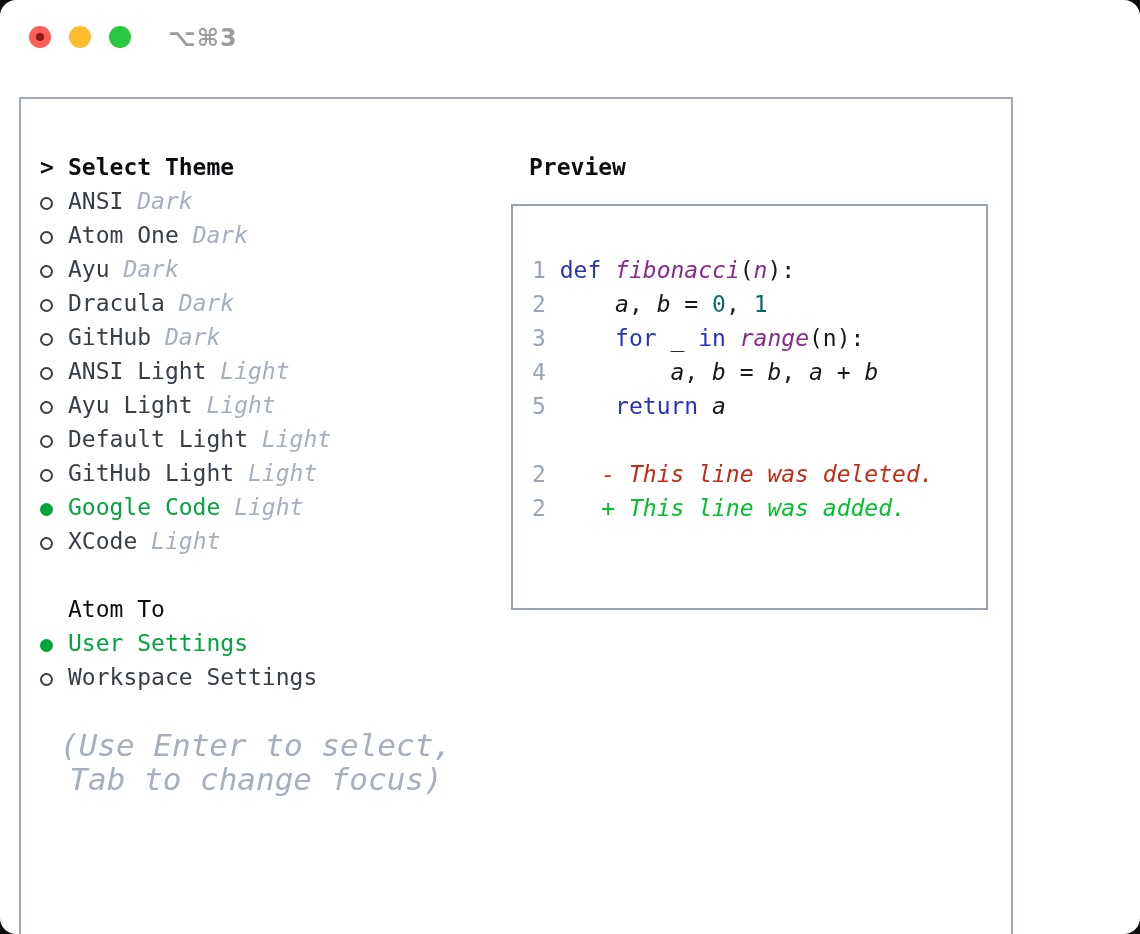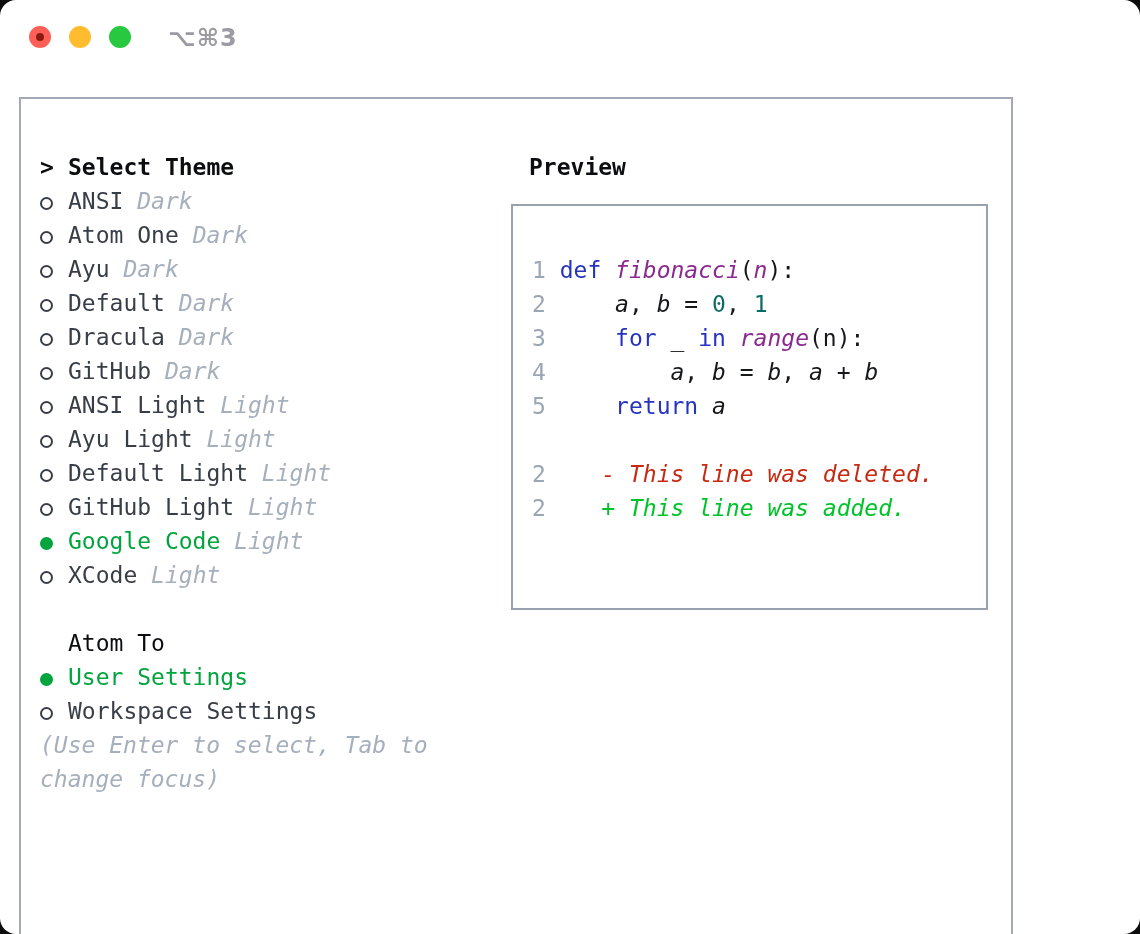--- a/index.html
+++ b/index.html
@@ -45,23 +45,24 @@
   .list-header{font-weight:bold;color:var(--ink-strong);}
   .list-header .prompt{display:inline-block;width:28px;}
   .item{color:var(--ink);cursor:default;}
   .bullet{display:inline-block;width:28px;vertical-align:baseline;}
   .circle{display:inline-block;width:13px;height:13px;border:2px solid var(--ink);border-radius:50%;vertical-align:-1px;}
   .item.selected .circle{background:var(--accent-green);border-color:var(--accent-green);}
   .item.selected .name{color:var(--accent-green);}
   .variant{font-style:italic;color:var(--muted);margin-left:1ch;}
   .apply-header{color:var(--ink-strong);padding-left:28px;}
   .help{
-    font-size:23px;line-height:34px;
+    margin-top:34px;
+    font-size:31px;line-height:34px;
     font-style:italic;color:var(--muted);
-    max-width:432px;white-space:normal;
+    max-width:432px;white-space:normal;text-align:center;
   }
   
   .right{position:absolute;left:484px;top:51px;}
   .preview-title{height:34px;line-height:34px;font-size:23px;font-weight:bold;color:var(--ink-strong);margin-left:24px;}
   .preview-box{
     position:absolute;left:6px;top:54px;
     width:477px;height:406px;
     border:2px solid var(--box-border);
     background:#fff;
     padding:47px 8px 0 19px;
@@ -93,21 +94,20 @@
 
   <div class="panel">
 
     <div class="left">
       <div class="row list-header"><span class="prompt">&gt;</span><span>Select Theme</span></div>
 
       <div id="theme-list">
           <div class="row item"><span class="bullet"><i class="circle"></i></span><span class="name">ANSI</span><span class="variant">Dark</span></div>
           <div class="row item"><span class="bullet"><i class="circle"></i></span><span class="name">Atom One</span><span class="variant">Dark</span></div>
           <div class="row item"><span class="bullet"><i class="circle"></i></span><span class="name">Ayu</span><span class="variant">Dark</span></div>
-          <div class="row item"><span class="bullet"><i class="circle"></i></span><span class="name">Default</span><span class="variant">Dark</span></div>
           <div class="row item"><span class="bullet"><i class="circle"></i></span><span class="name">Dracula</span><span class="variant">Dark</span></div>
           <div class="row item"><span class="bullet"><i class="circle"></i></span><span class="name">GitHub</span><span class="variant">Dark</span></div>
           <div class="row item"><span class="bullet"><i class="circle"></i></span><span class="name">ANSI Light</span><span class="variant">Light</span></div>
           <div class="row item"><span class="bullet"><i class="circle"></i></span><span class="name">Ayu Light</span><span class="variant">Light</span></div>
           <div class="row item"><span class="bullet"><i class="circle"></i></span><span class="name">Default Light</span><span class="variant">Light</span></div>
           <div class="row item"><span class="bullet"><i class="circle"></i></span><span class="name">GitHub Light</span><span class="variant">Light</span></div>
           <div class="row item selected"><span class="bullet"><i class="circle"></i></span><span class="name">Google Code</span><span class="variant">Light</span></div>
           <div class="row item"><span class="bullet"><i class="circle"></i></span><span class="name">XCode</span><span class="variant">Light</span></div>
         </div>
 

